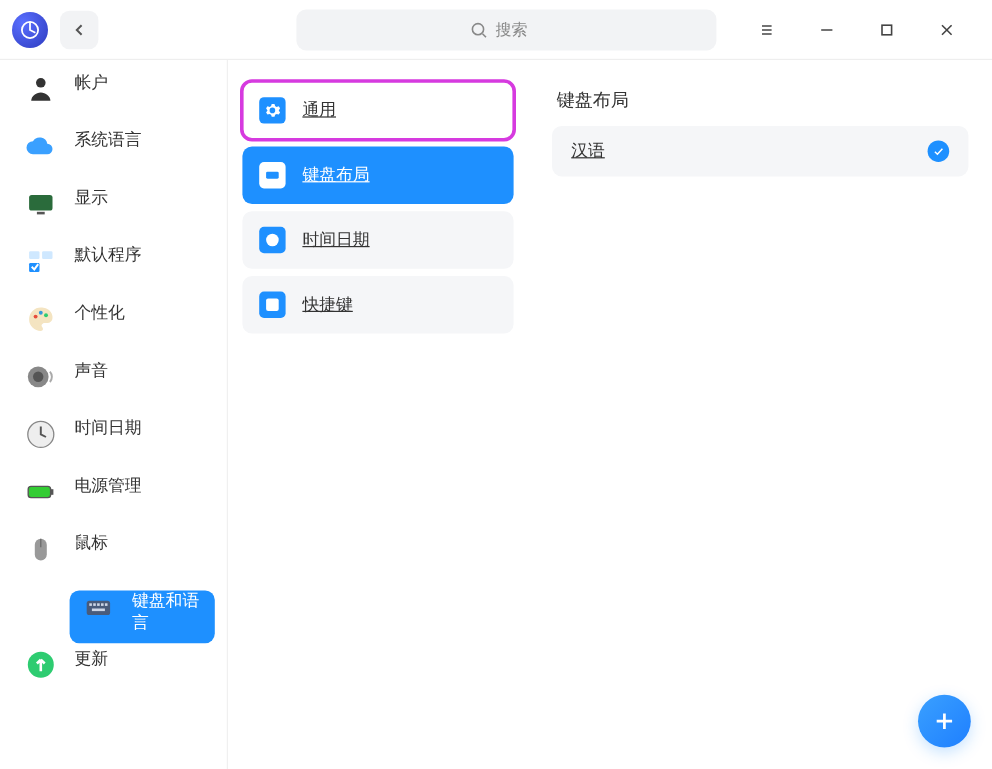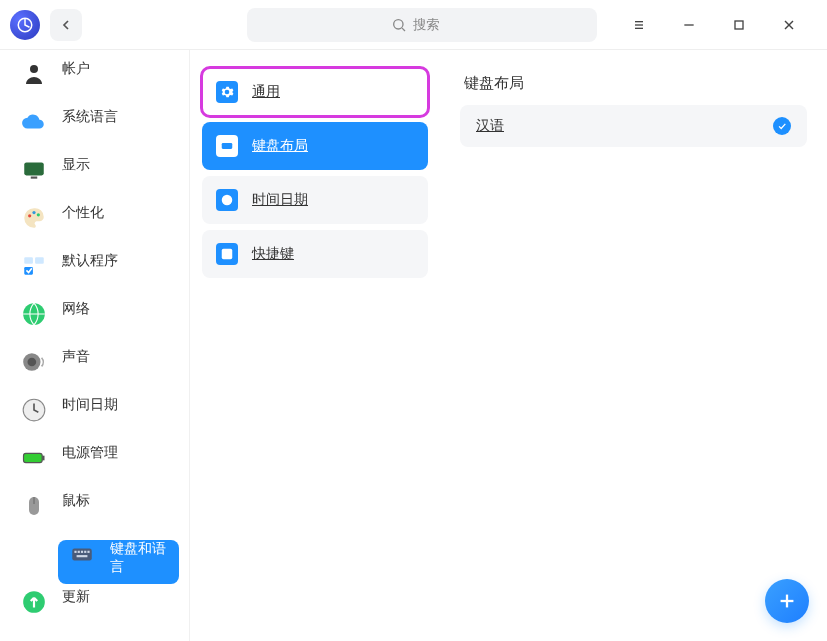--- a/index.html
+++ b/index.html
@@ -251,50 +251,41 @@
             <rect x="3" y="5" width="18" height="12" rx="2" fill="#2a6b3b"></rect>
             <rect x="9" y="18" width="6" height="2" fill="#555"></rect>
           </svg>
       </span>
       <span class="sb-label">显示</span>
     </div>
 
     <div class="sb-item">
       <span class="sb-icon">
         <svg width="26" height="26" viewBox="0 0 24 24">
+            <rect x="3" y="4" width="8" height="6" rx="1" fill="#cfe8ff"></rect>
+            <rect x="13" y="4" width="8" height="6" rx="1" fill="#cfe8ff"></rect>
+            <rect x="3" y="13" width="8" height="7" rx="1" fill="#1e90ff"></rect>
+            <path d="M5 16l2 2 3-4" stroke="#fff" stroke-width="1.5" fill="none"></path>
+          </svg>
+      </span>
+      <span class="sb-label">默认程序</span>
+    </div>
+
+    <div class="sb-item">
+      <span class="sb-icon">
+        <svg width="26" height="26" viewBox="0 0 24 24">
             <path d="M12 3a9 9 0 100 18c2 0 2-2 1-3s0-3 2-3h2a4 4 0 004-4 8 8 0 00-9-8z" fill="#f4e4c1"></path>
             <circle cx="8" cy="10" r="1.5" fill="#e74c3c"></circle>
             <circle cx="12" cy="7" r="1.5" fill="#3498db"></circle>
             <circle cx="16" cy="9" r="1.5" fill="#2ecc71"></circle>
           </svg>
       </span>
       <span class="sb-label">个性化</span>
     </div>
 
-    <div class="sb-item">
-      <span class="sb-icon">
-        <svg width="26" height="26" viewBox="0 0 24 24">
-            <rect x="3" y="4" width="8" height="6" rx="1" fill="#cfe8ff"></rect>
-            <rect x="13" y="4" width="8" height="6" rx="1" fill="#cfe8ff"></rect>
-            <rect x="3" y="13" width="8" height="7" rx="1" fill="#1e90ff"></rect>
-            <path d="M5 16l2 2 3-4" stroke="#fff" stroke-width="1.5" fill="none"></path>
-          </svg>
-      </span>
-      <span class="sb-label">默认程序</span>
-    </div>
-
-    <div class="sb-item">
-      <span class="sb-icon">
-        <svg width="26" height="26" viewBox="0 0 24 24">
-            <circle cx="12" cy="12" r="10" fill="#2ecc71"></circle>
-            <path d="M2 12h20M12 2a15 15 0 010 20M12 2a15 15 0 000 20" stroke="#fff" stroke-width="1" fill="none"></path>
-          </svg>
-      </span>
-      <span class="sb-label">网络</span>
-    </div>
 
     <div class="sb-item">
       <span class="sb-icon">
         <svg width="26" height="26" viewBox="0 0 24 24">
             <circle cx="10" cy="12" r="8" fill="#888"></circle>
             <circle cx="10" cy="12" r="4" fill="#555"></circle>
             <path d="M19 8a6 6 0 010 8" stroke="#aaa" stroke-width="1.5" fill="none"></path>
           </svg>
       </span>
       <span class="sb-label">声音</span>

